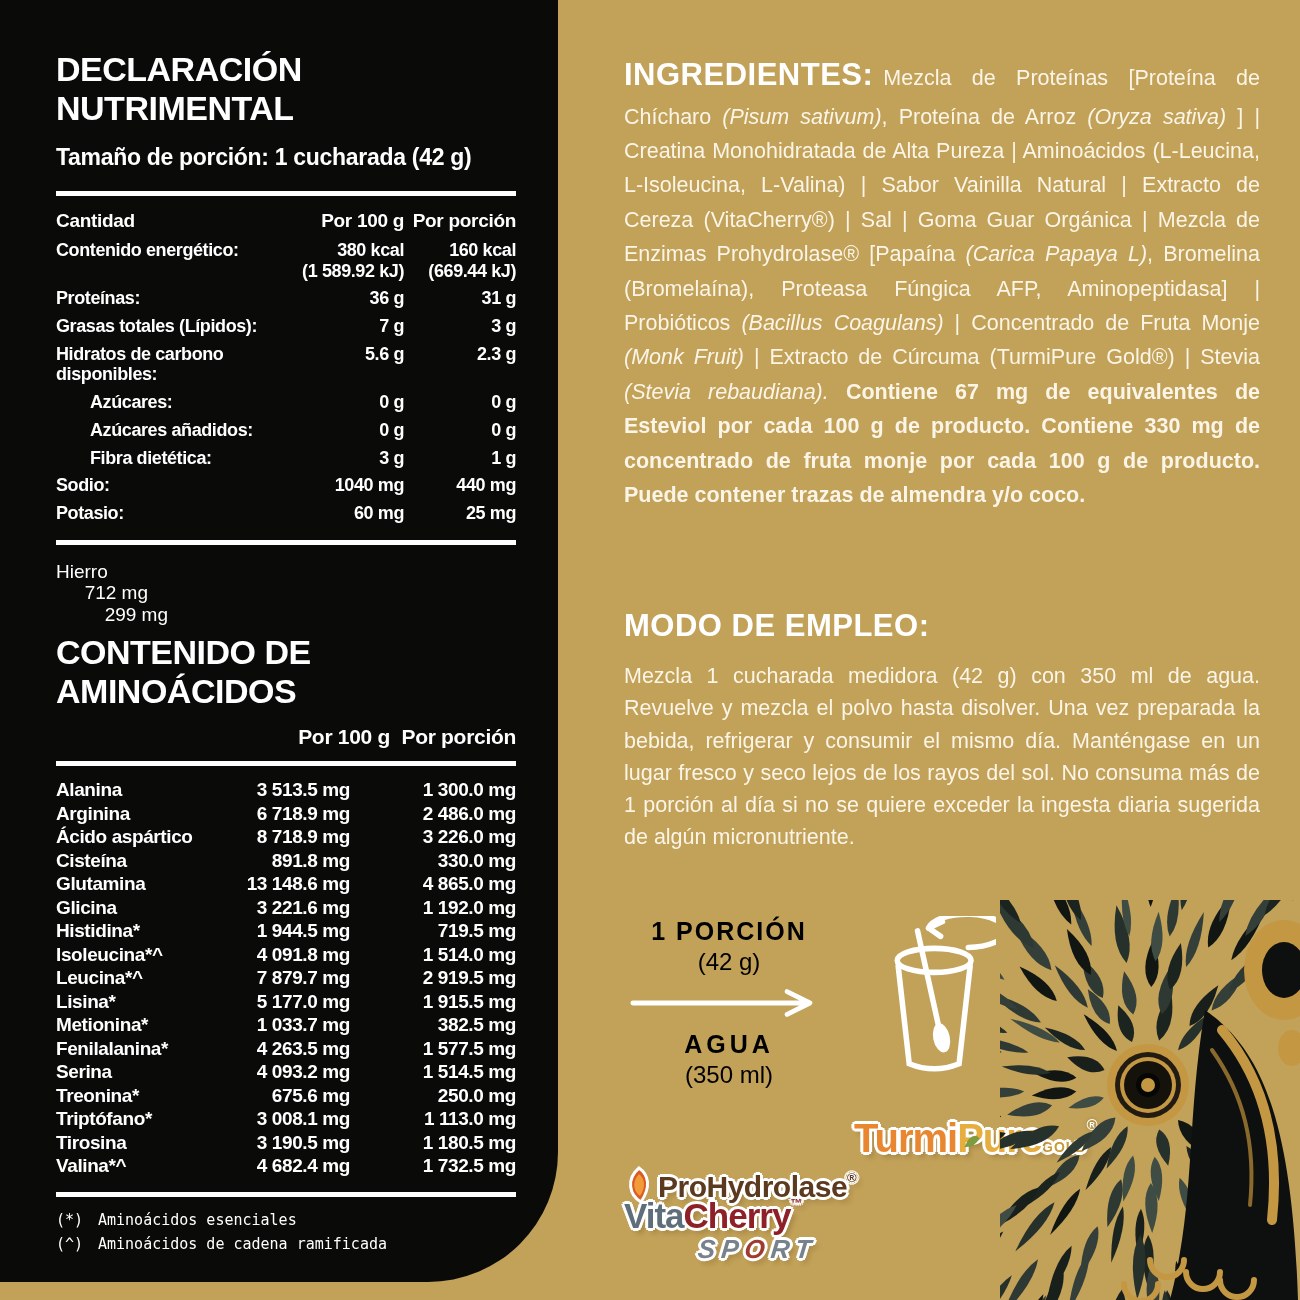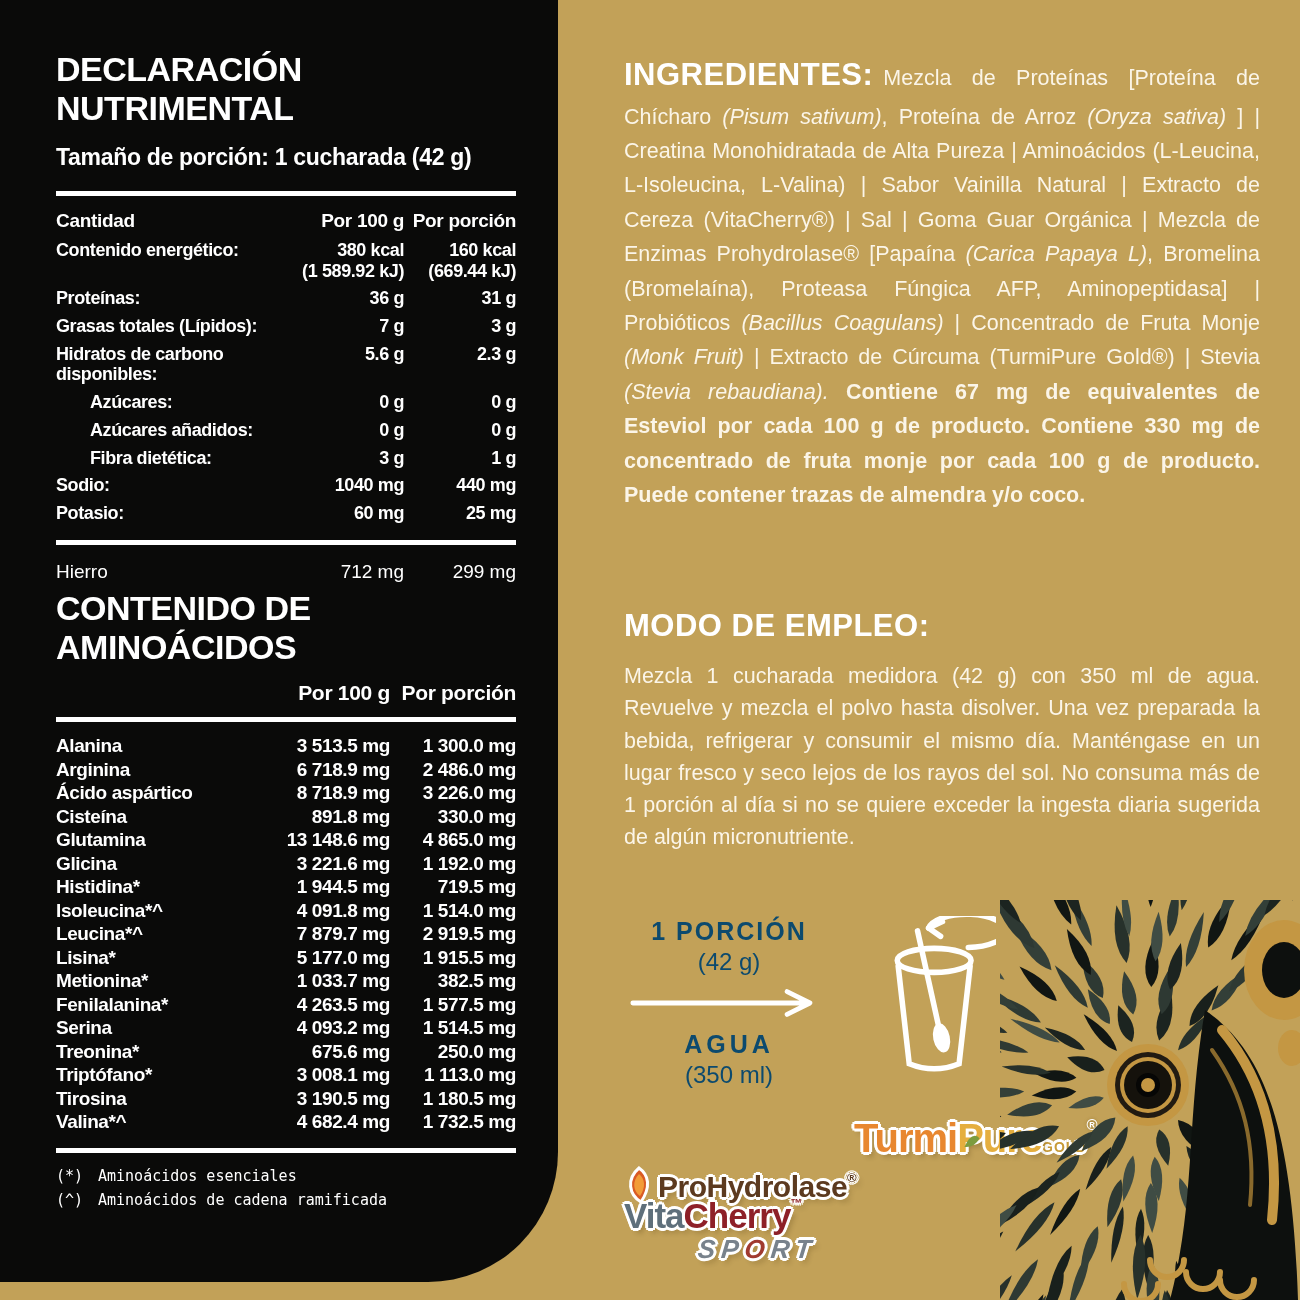--- a/index.html
+++ b/index.html
@@ -25,41 +25,41 @@
   .tv1{width:92px;text-align:right;}
   .tv2{width:112px;text-align:right;}
   .tv1a{width:110px;text-align:right;font-size:21px;}
   .tv2a{width:126px;text-align:right;font-size:21px;}
   .nrow{display:flex;font-size:18px;font-weight:bold;letter-spacing:-0.4px;margin:7px 0;line-height:1.15;}
   .nrow .n-label{flex:1;}
   .nrow .n-v1{width:92px;text-align:right;white-space:pre-line;}
   .nrow .n-v2{width:112px;text-align:right;white-space:pre-line;}
   .nrow.energy .n-v1{width:150px;}
   .nrow.ind .n-label{padding-left:34px;}
-  .nrow.mineral{font-weight:normal;margin-top:16px;font-size:19px;letter-spacing:0;}
+  .nrow.mineral{font-weight:normal;margin-top:16px;font-size:19px;letter-spacing:0;flex-direction:column;}
   .amino-title{}
   .amino-head{margin-top:14px;margin-bottom:0;}
   .arow{display:flex;font-size:19px;font-weight:bold;letter-spacing:-0.4px;line-height:23.5px;}
   .arow .a-name{flex:1;}
   .arow .a-v1{width:110px;text-align:right;}
-  .arow .a-v2{width:126px;text-align:right;}
+  .arow .a-v2{width:126px;text-align:right;margin-left:40px;}
   .rule.post-amino{margin-top:14px;}
   .fn{display:flex;font-family:"DejaVu Sans Mono", monospace;font-size:15px;margin:6px 0;}
   .fn .fn-sym{width:42px;}
   .ing{position:absolute;left:624px;top:50px;width:636px;}
   .ing-p{margin:0;font-size:21.5px;line-height:1.6;text-align:justify;color:#FBF5E8;}
   .ing-h{font-size:31px;font-weight:bold;color:#FFFFFF;letter-spacing:0.5px;padding-right:10px;}
   .it{font-style:italic;}
   .bd{font-weight:bold;}
   .modo{position:absolute;left:624px;top:608px;width:636px;}
   .modo-h{font-size:31px;font-weight:bold;color:#FFFFFF;letter-spacing:0.5px;}
   .modo-p{margin:16px 0 0 0;font-size:21.5px;line-height:1.5;text-align:justify;color:#FBF5E8;}
   
   .serving{position:absolute;left:624px;top:916px;width:420px;display:flex;align-items:center;}
-  .sv-left{width:210px;text-align:center;color:#0c4a6e;}
+  .sv-left{width:210px;text-align:center;color:#000000;}
   .sv-big{font-size:25px;font-weight:bold;letter-spacing:2px;}
   .sv-sub{font-size:24px;margin-top:2px;}
   .sv-arrow{margin:10px 0 6px 0;}
   .sv-big.agua{letter-spacing:4px;margin-top:4px;}
   .sv-cup{margin-left:42px;}
   
   .logos{position:absolute;left:624px;top:1116px;width:560px;}
   .stk{text-shadow:3px 0 0 #fff,-3px 0 0 #fff,0 3px 0 #fff,0 -3px 0 #fff,2px 2px 0 #fff,-2px 2px 0 #fff,2px -2px 0 #fff,-2px -2px 0 #fff,4px 5px 5px rgba(60,40,0,0.25);}
   .logo-ph{position:absolute;left:0;top:12px;display:flex;align-items:center;margin-top:36px;}
   .ph-text{font-size:30px;font-weight:bold;color:#5C3A1F;letter-spacing:-0.5px;margin-left:4px;}

